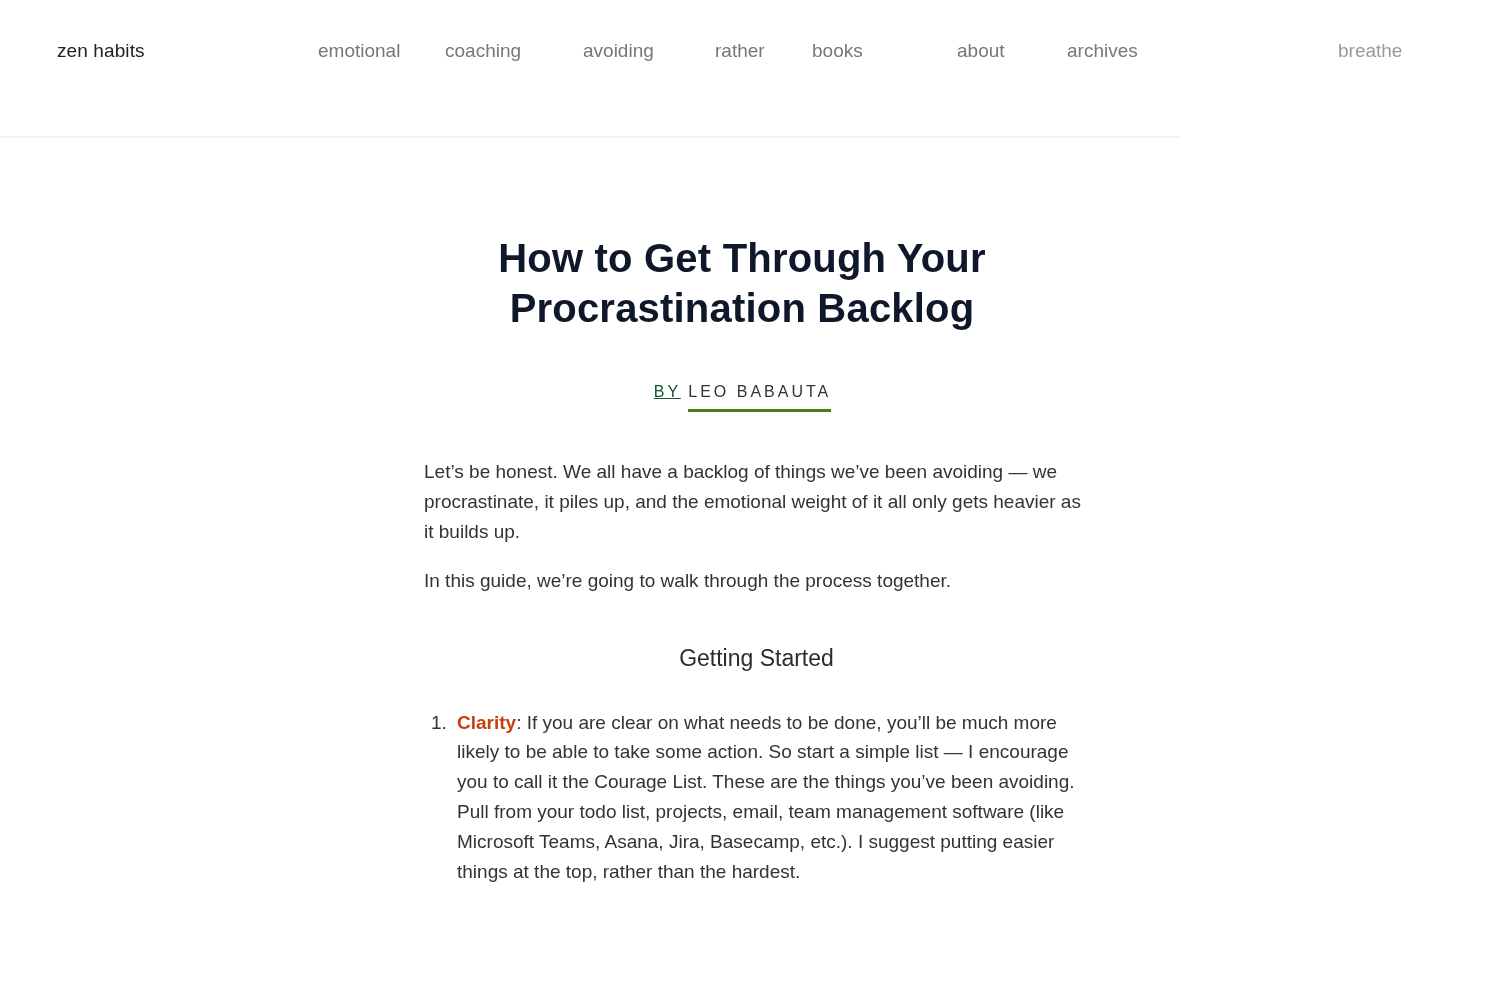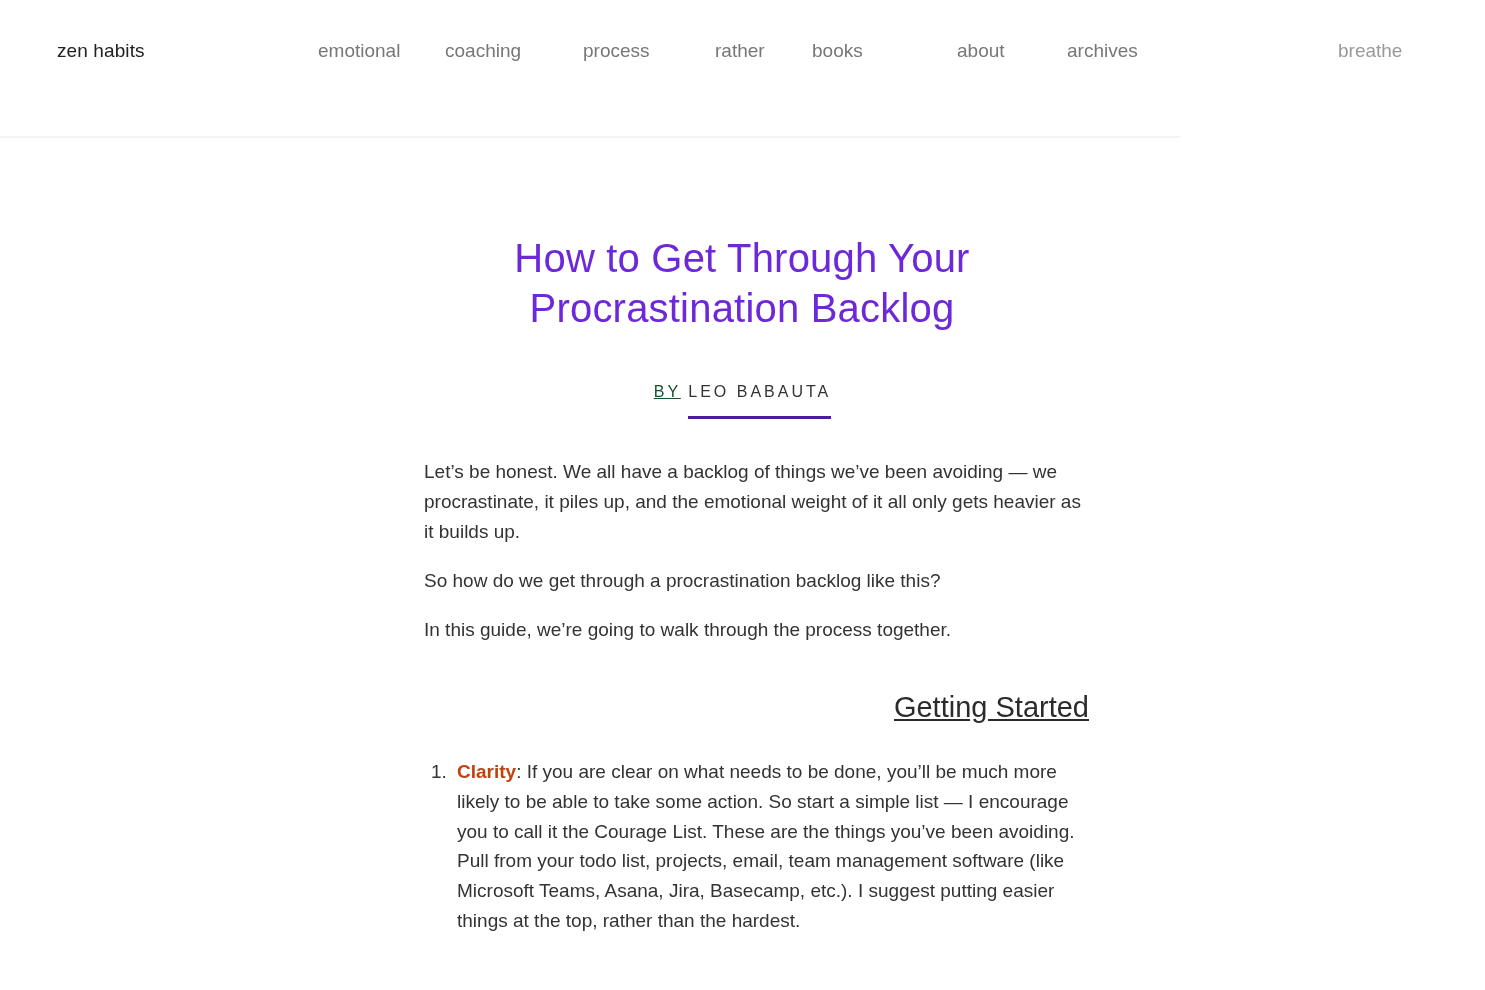--- a/index.html
+++ b/index.html
@@ -24,73 +24,72 @@
     }
     .breathe {
       position: absolute; left: 1338px; top: 40px;
       font-size: 19px; color: #999; text-decoration: none;
     }
 
     .article { position: absolute; left: 0; top: 0; width: 1485px; }
     .title {
       position: absolute; left: 392px; top: 233px; width: 700px;
       text-align: center; font-size: 40px; line-height: 50px;
-      font-weight: normal; color: #6d28d9; letter-spacing: 0.2px;
+      font-weight: bold; color: #0f172a; letter-spacing: 0.2px;
     }
     .byline {
       position: absolute; left: 0; top: 383px; width: 1485px;
       text-align: center; font-size: 16px; letter-spacing: 3px;
     }
     .byline .by { color: #14532d; text-decoration: underline; }
     .byline .author {
       color: #333; text-decoration: none;
-      border-bottom: 3px solid #4c1d95; padding-bottom: 16px;
+      border-bottom: 3px solid #4d7c0f; padding-bottom: 9px;
     }
 
     .content {
       position: absolute; left: 424px; top: 457px; width: 665px;
       font-size: 19px; line-height: 29.8px; color: #333;
     }
     .content p { margin-bottom: 19.5px; }
     .content h2 {
-      text-align: right; font-weight: normal; font-size: 29px;
-      color: #2b2b2b; margin-top: 42px; margin-bottom: 30px; line-height: 40px; text-decoration: underline;
+      text-align: center; font-weight: normal; font-size: 23px;
+      color: #2b2b2b; margin-top: 42px; margin-bottom: 30px; line-height: 40px;
     }
     .content ol { list-style: none; margin-top: 0; }
     .content li { position: relative; padding-left: 33px; }
     .content li .num { position: absolute; left: 7px; top: 0; }
     .content li strong { font-weight: bold; color: #c2410c; }
   </style>
 </head>
 <body>
 
 <header class="header">
   <a class="logo" href="#">zen habits</a>
   <nav class="nav">
     <a href="#" style="left:318px">emotional</a>
     <a href="#" style="left:445px">coaching</a>
-    <a href="#" style="left:583px">process</a>
+    <a href="#" style="left:583px">avoiding</a>
     <a href="#" style="left:715px">rather</a>
     <a href="#" style="left:812px">books</a>
     <a href="#" style="left:957px">about</a>
     <a href="#" style="left:1067px">archives</a>
   </nav>
   <a class="breathe" href="#">breathe</a>
 </header>
 
 <main class="article">
   <h1 class="title">How to Get Through Your Procrastination Backlog</h1>
   <div class="byline">
     <span class="by">BY</span>
     <a class="author" href="#">LEO BABAUTA</a>
   </div>
 
   <div class="content">
     <p>Let’s be honest. We all have a backlog of things we’ve been avoiding — we procrastinate, it piles up, and the emotional weight of it all only gets heavier as it builds up.</p>
-    <p>So how do we get through a procrastination backlog like this?</p>
     <p>In this guide, we’re going to walk through the process together.</p>
     <h2>Getting Started</h2>
     <ol>
       <li>
         <span class="num">1.</span>
         <strong>Clarity</strong><span>: If you are clear on what needs to be done, you’ll be much more likely to be able to take some action. So start a simple list — I encourage you to call it the Courage List. These are the things you’ve been avoiding. Pull from your todo list, projects, email, team management software (like Microsoft Teams, Asana, Jira, Basecamp, etc.). I suggest putting easier things at the top, rather than the hardest.</span>
       </li>
     </ol>
   </div>
 </main>

